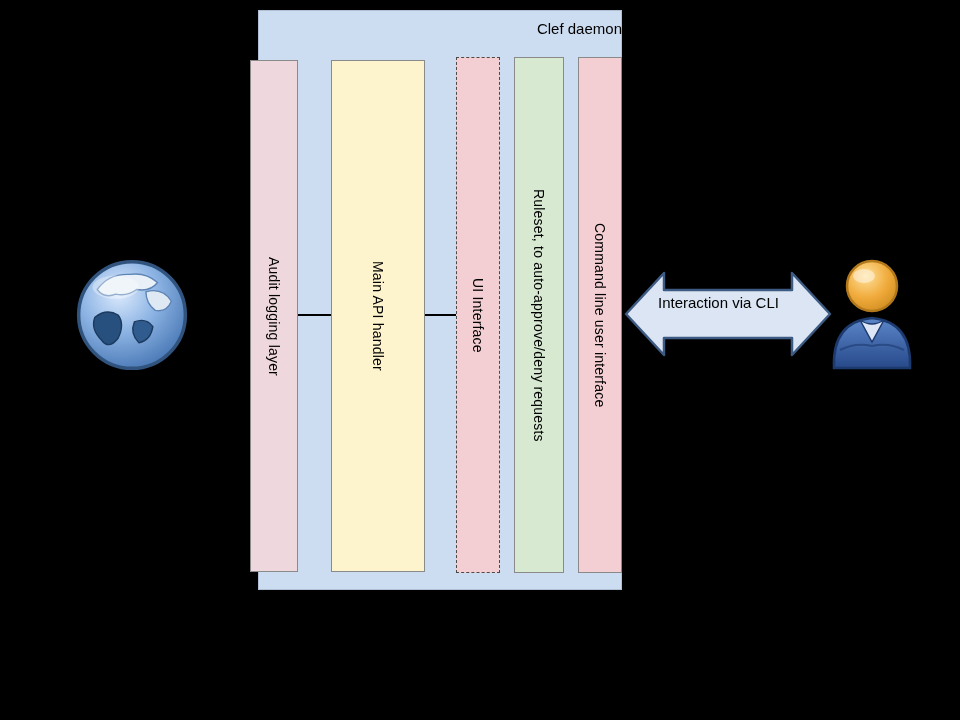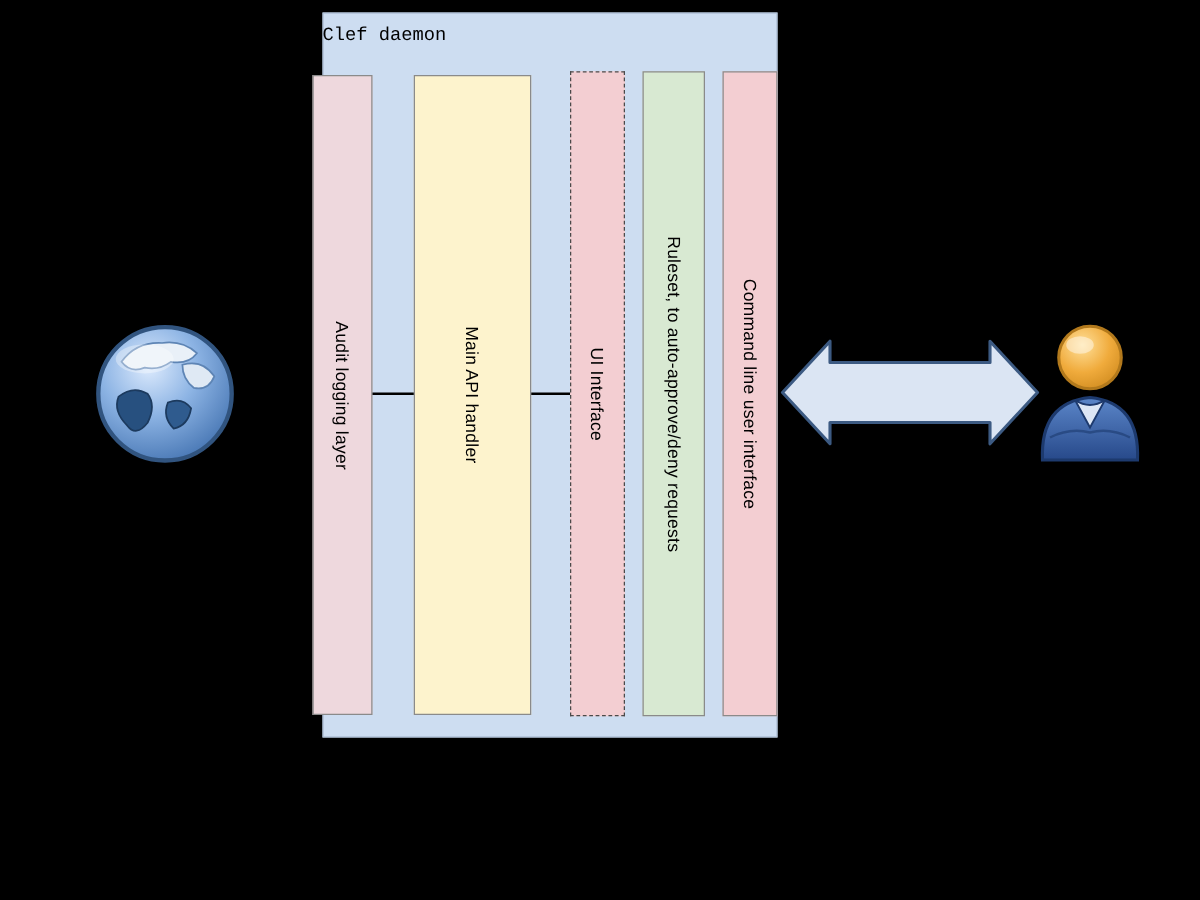--- a/index.html
+++ b/index.html
@@ -6,22 +6,22 @@
   #stage{
     position:relative;width:960px;height:720px;background:#000;overflow:hidden;
     font-family:"Liberation Sans", sans-serif;color:#000;
   }
   
   .daemon-box{
     position:absolute;left:258px;top:10px;width:364px;height:580px;
     background:#cdddf1;border:1px solid #aebfd6;box-sizing:border-box;
   }
   .daemon-title{
-    position:absolute;left:258px;top:20px;width:364px;text-align:left;
-    font-size:15px;color:#000;font-family:Liberation Mono, monospace;
+    position:absolute;left:258px;top:20px;width:364px;text-align:right;
+    font-size:15px;color:#000;
   }
   
   .col{
     position:absolute;box-sizing:border-box;border:1px solid #8a8a8a;
     display:flex;align-items:center;justify-content:center;
   }
   .vtext{
     writing-mode:vertical-rl;font-size:14px;white-space:nowrap;color:#000;
     letter-spacing:0.2px;
   }
@@ -98,20 +98,21 @@
 
       <ellipse cx="36" cy="26" rx="20" ry="10" fill="#ffffff" opacity="0.35"></ellipse>
     </svg>
   </div>
 
   <div class="cli-arrow">
     <svg width="212" height="102" viewBox="0 0 212 102" aria-hidden="true">
       <path d="M4,51 L42,10 L42,27 L170,27 L170,10 L208,51 L170,92 L170,75 L42,75 L42,92 Z" fill="#dbe5f3" stroke="#3c5a82" stroke-width="2.5" stroke-linejoin="round"></path>
     </svg>
   </div>
+  <div class="arrow-label">Interaction via CLI</div>
 
   <div class="user">
     <svg width="92" height="122" viewBox="0 0 92 122" aria-hidden="true">
       <defs>
         <radialGradient id="head" cx="38%" cy="30%" r="80%">
           <stop offset="0%" stop-color="#ffe09a"></stop>
           <stop offset="55%" stop-color="#f0ab3c"></stop>
           <stop offset="100%" stop-color="#cf8a1e"></stop>
         </radialGradient>
         <linearGradient id="body" x1="0" y1="0" x2="0" y2="1">

